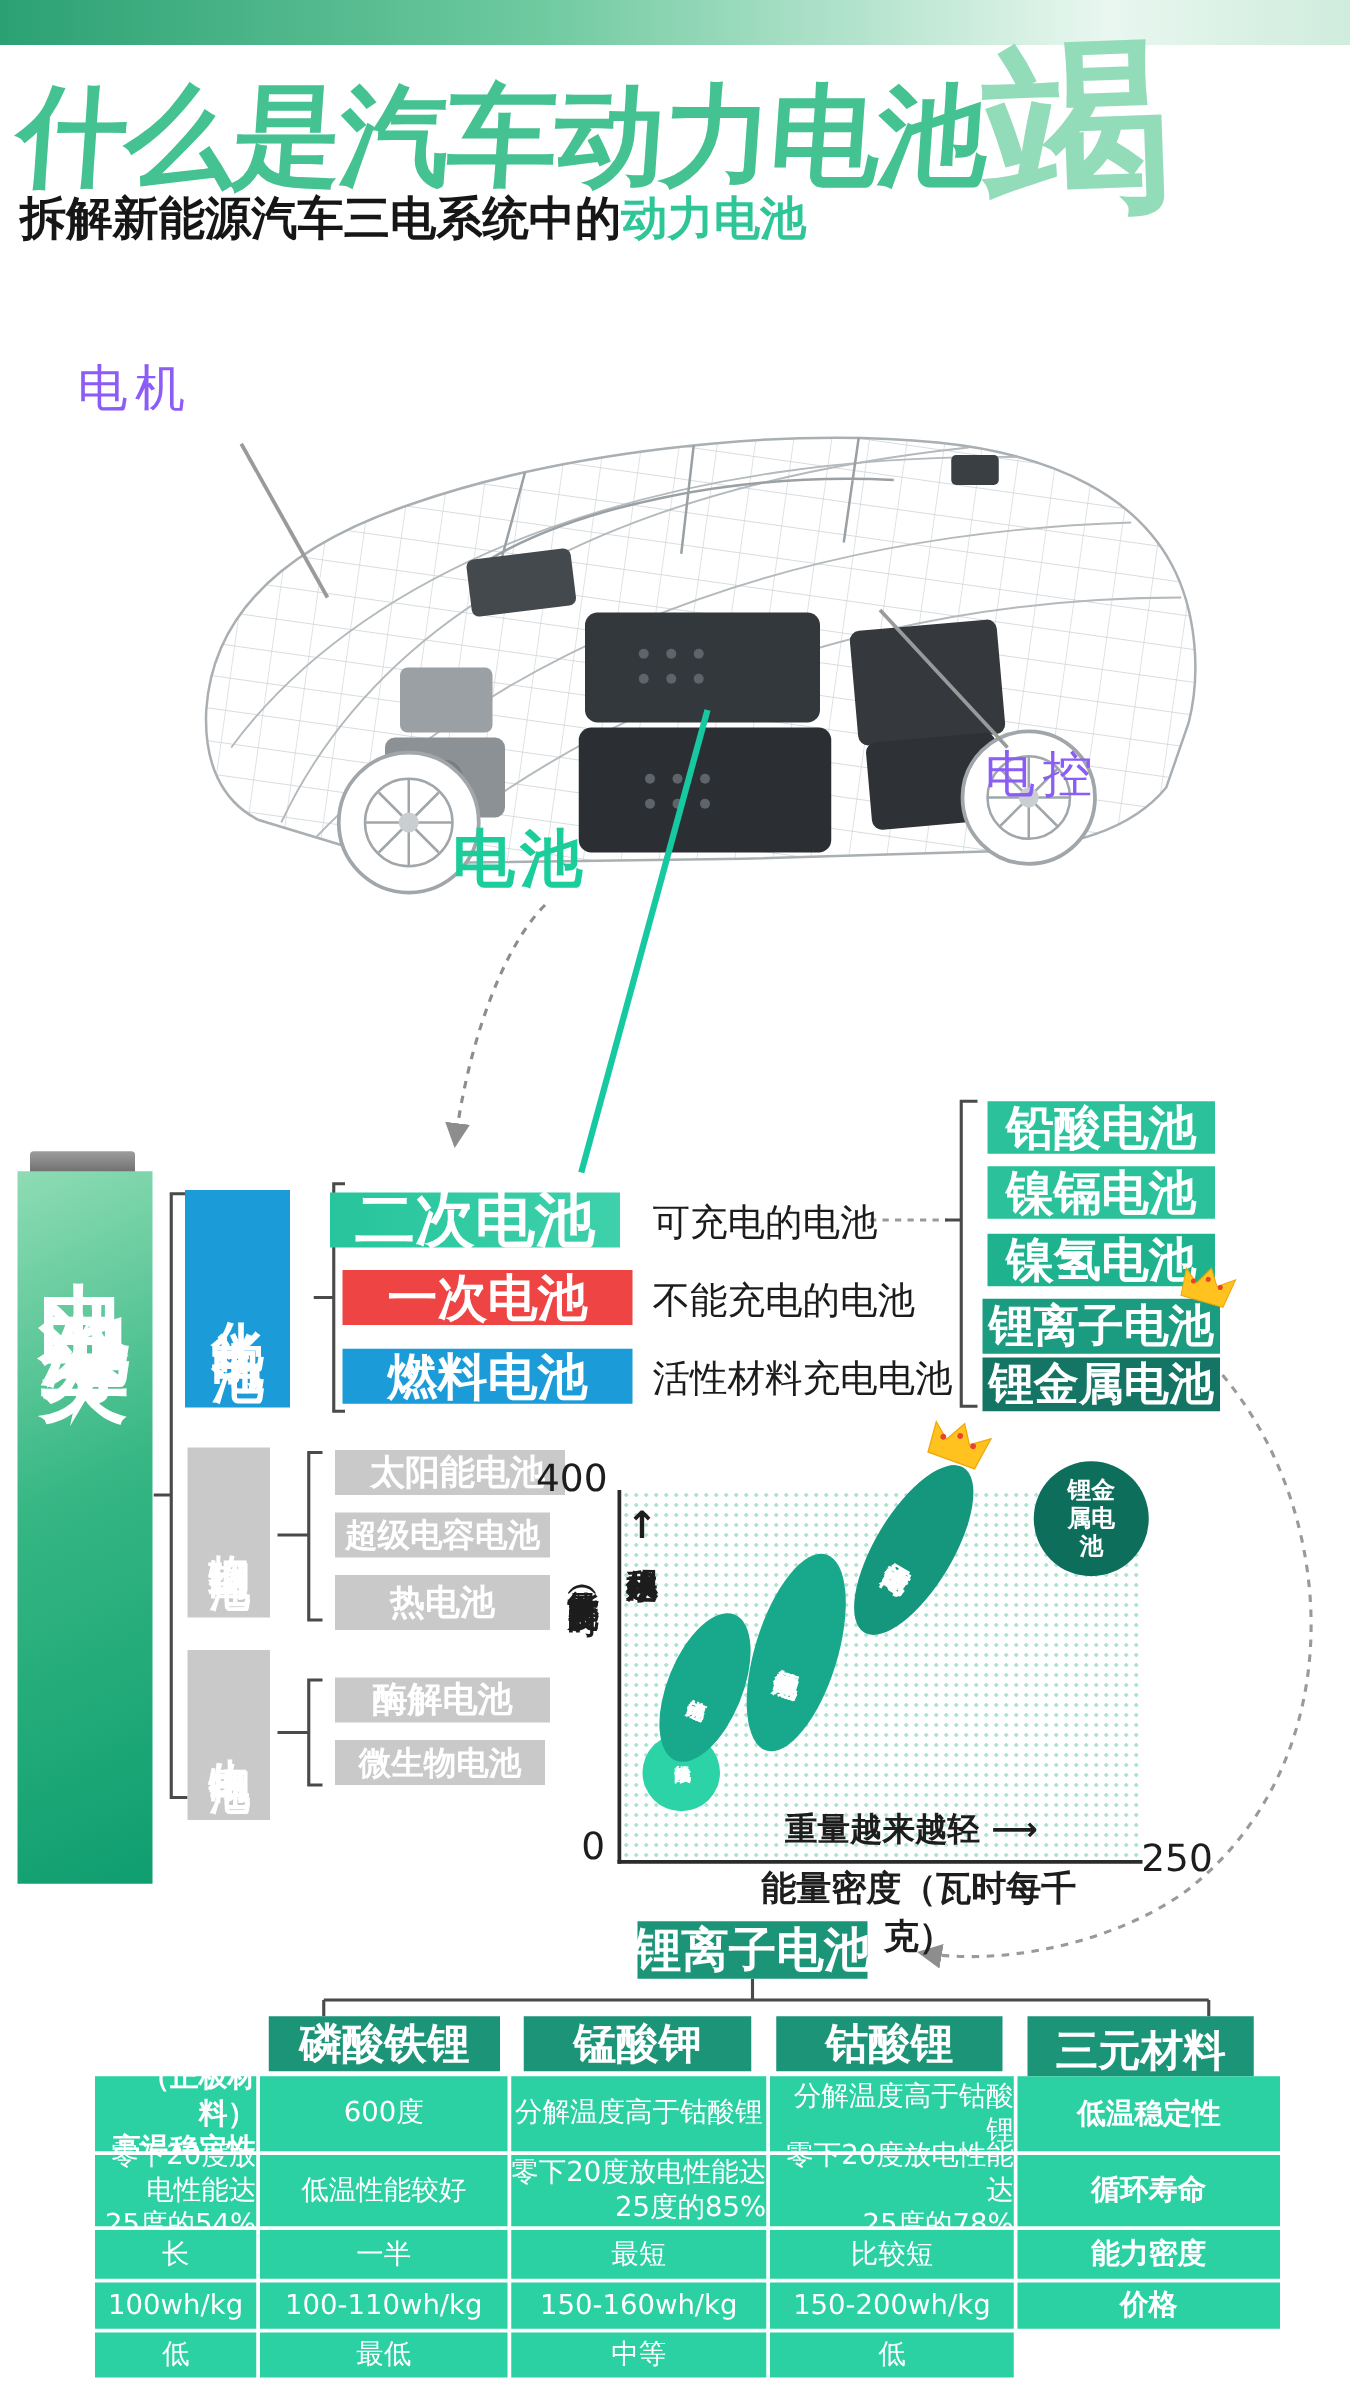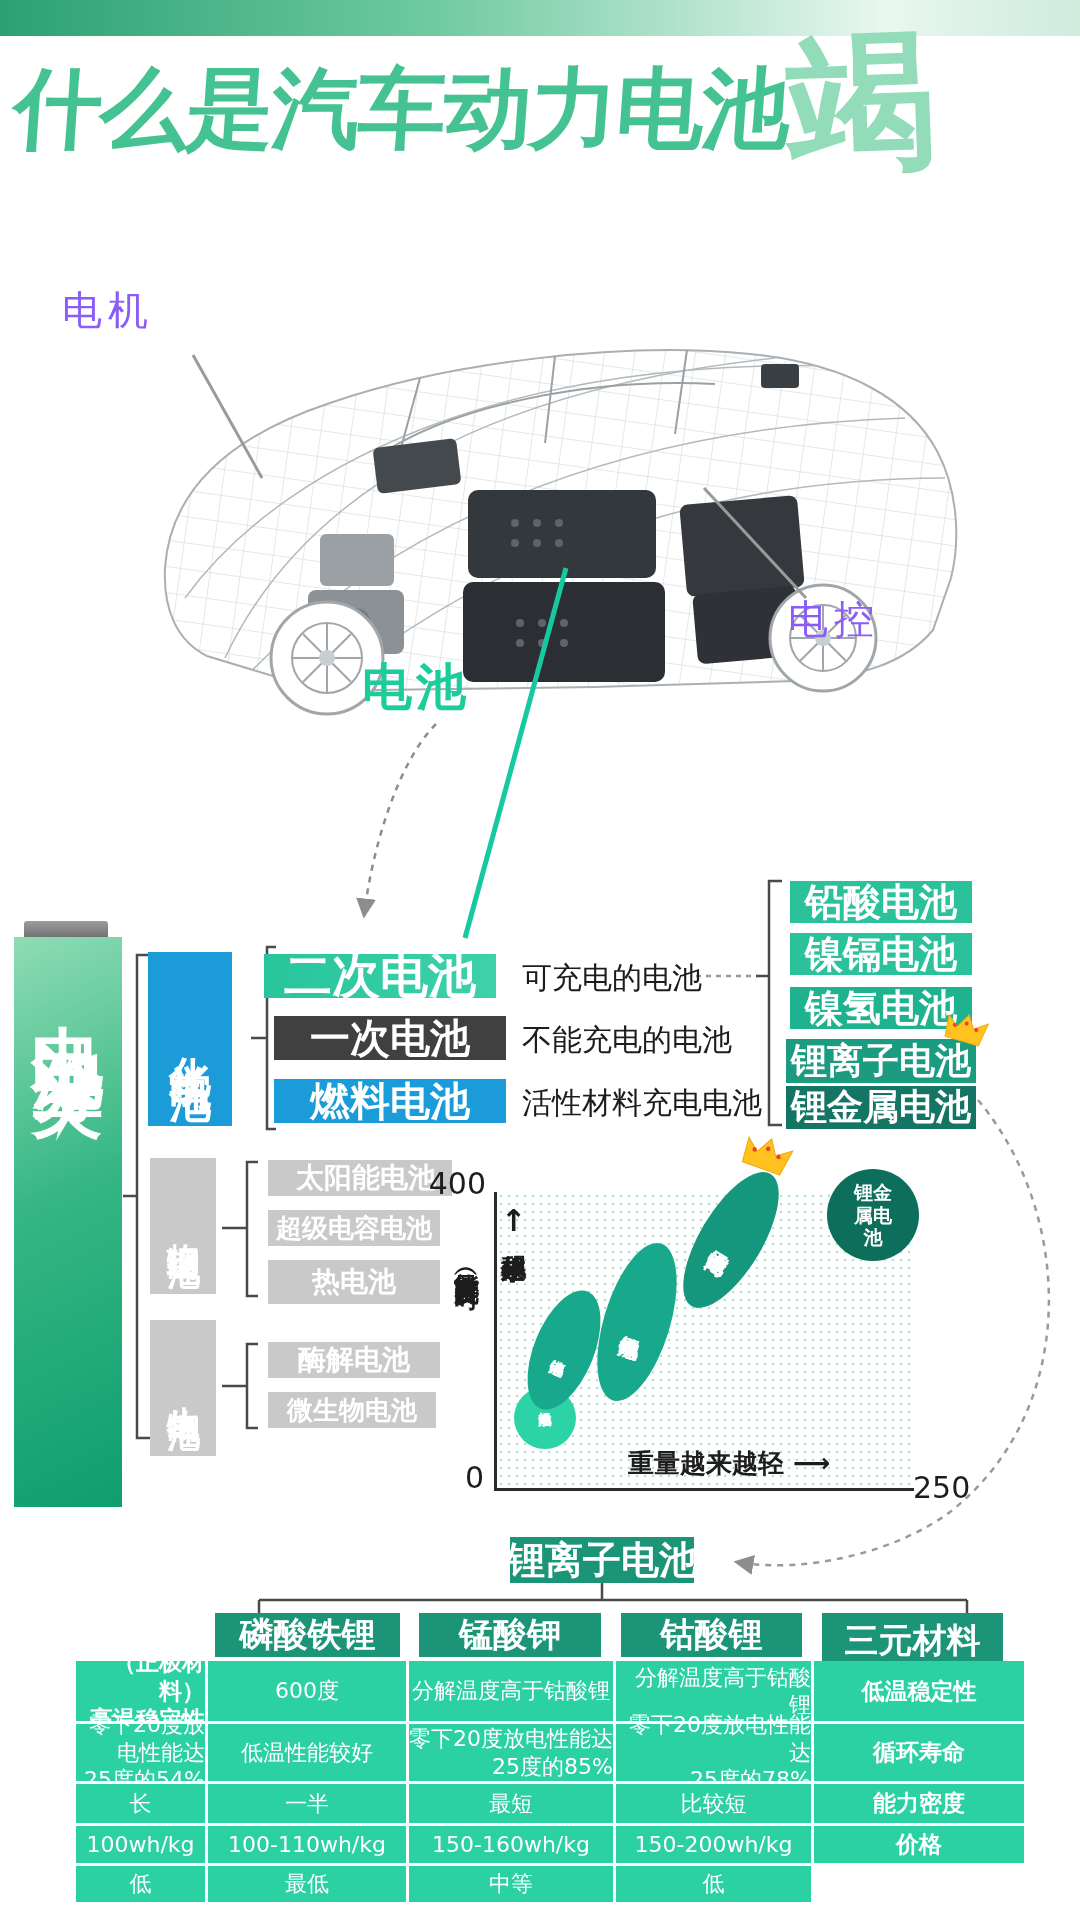--- a/index.html
+++ b/index.html
@@ -30,21 +30,21 @@
           color:#fff;font-size:72px;font-weight:bold;letter-spacing:14px;line-height:108px;}
   .bolt{margin-top:28px;}
   
   .vbox{display:flex;align-items:center;justify-content:center;color:#fff;font-weight:bold;}
   .vbox span{writing-mode:vertical-rl;text-orientation:upright;letter-spacing:8px;}
   .box-chem{left:148px;top:952px;width:84px;height:174px;background:#1b9cd8;font-size:42px;}
   .hbox{display:flex;align-items:center;justify-content:center;color:#fff;
         font-weight:bold;white-space:nowrap;}
   .row1{left:264px;top:954px;width:232px;height:44px;font-size:48px;
         background:linear-gradient(90deg,#27c59c,#3ed1ab);}
-  .row2{left:274px;top:1016px;width:232px;height:44px;font-size:40px;background:#404040;}
+  .row2{left:274px;top:1016px;width:232px;height:44px;font-size:40px;background:#ef4444;}
   .row3{left:274px;top:1079px;width:232px;height:44px;font-size:40px;background:#1b9cd8;}
   .desc{font-size:30px;font-weight:500;color:#1c1c1c;white-space:nowrap;}
   .desc1{left:522px;top:958px;} .desc2{left:522px;top:1020px;} .desc3{left:522px;top:1083px;}
   .t0{left:790px;top:881px;width:182px;height:42px;font-size:38px;background:#2bc29b;}
   .t1{left:790px;top:933px;width:182px;height:42px;font-size:38px;background:#2bc29b;}
   .t2{left:790px;top:987px;width:182px;height:42px;font-size:38px;background:#1fb28e;}
   .t3{left:786px;top:1039px;width:190px;height:44px;font-size:36px;background:#1b9b80;}
   .t4{left:786px;top:1086px;width:190px;height:43px;font-size:36px;background:#147564;}
   .box-phys{left:150px;top:1158px;width:66px;height:136px;background:#c9c9c9;font-size:33px;}
   .box-phys span,.box-bio span{letter-spacing:4px;}
@@ -101,20 +101,23 @@
 </style>
 </head>
 <body>
 
 <div class="canvas">
 
   <div class="abs topbar"></div>
 
   <div class="abs title">什么是汽车动力电池</div>
   <div class="abs logo">竭</div>
+  <div class="abs subtitle">
+    <span>拆解新能源汽车三电系统中的</span><span class="hl">动力电池</span>
+  </div>
 
   <svg class="abs" style="left:75px;top:238px;" width="920" height="480" viewBox="0 0 920 480">
     <defs>
       <pattern id="mesh" width="30" height="26" patternUnits="userSpaceOnUse" patternTransform="rotate(8)">
         <path d="M0 0 V26 M0 0 H30" stroke="#ccd1d3" stroke-width="1" fill="none"></path>
       </pattern>
       <clipPath id="bodyclip">
           <path d="M90,330 C95,255 150,200 255,165 C370,125 545,103 675,116
         C775,126 835,163 862,213 C882,250 886,300 876,340 L858,392 C830,426 782,440 720,443
         L520,449 L300,452 C258,452 226,447 198,438 L132,418 C102,403 88,372 90,330 Z"></path>
@@ -257,20 +260,21 @@
   <div class="abs tick tick250">250</div>
   <div class="abs ylab">能量密度（瓦时）</div>
   <div class="abs vol-ann">
     <div class="arrow">↑</div>
     <div class="txt">体积越来越小</div>
   </div>
   <div class="abs wt-ann">
     <span>重量越来越轻</span>
     <span>⟶</span>
   </div>
+  <div class="abs xlab">能量密度（瓦时每千克）</div>
 
   <div class="abs bub bub-lead">
     <div class="v2">铅酸电池</div>
   </div>
   <div class="abs bub bub-nicd">
     <div class="v">镍镉电池</div>
   </div>
   <div class="abs bub bub-nimh">
     <div class="v">镍氢电池</div>
   </div>

